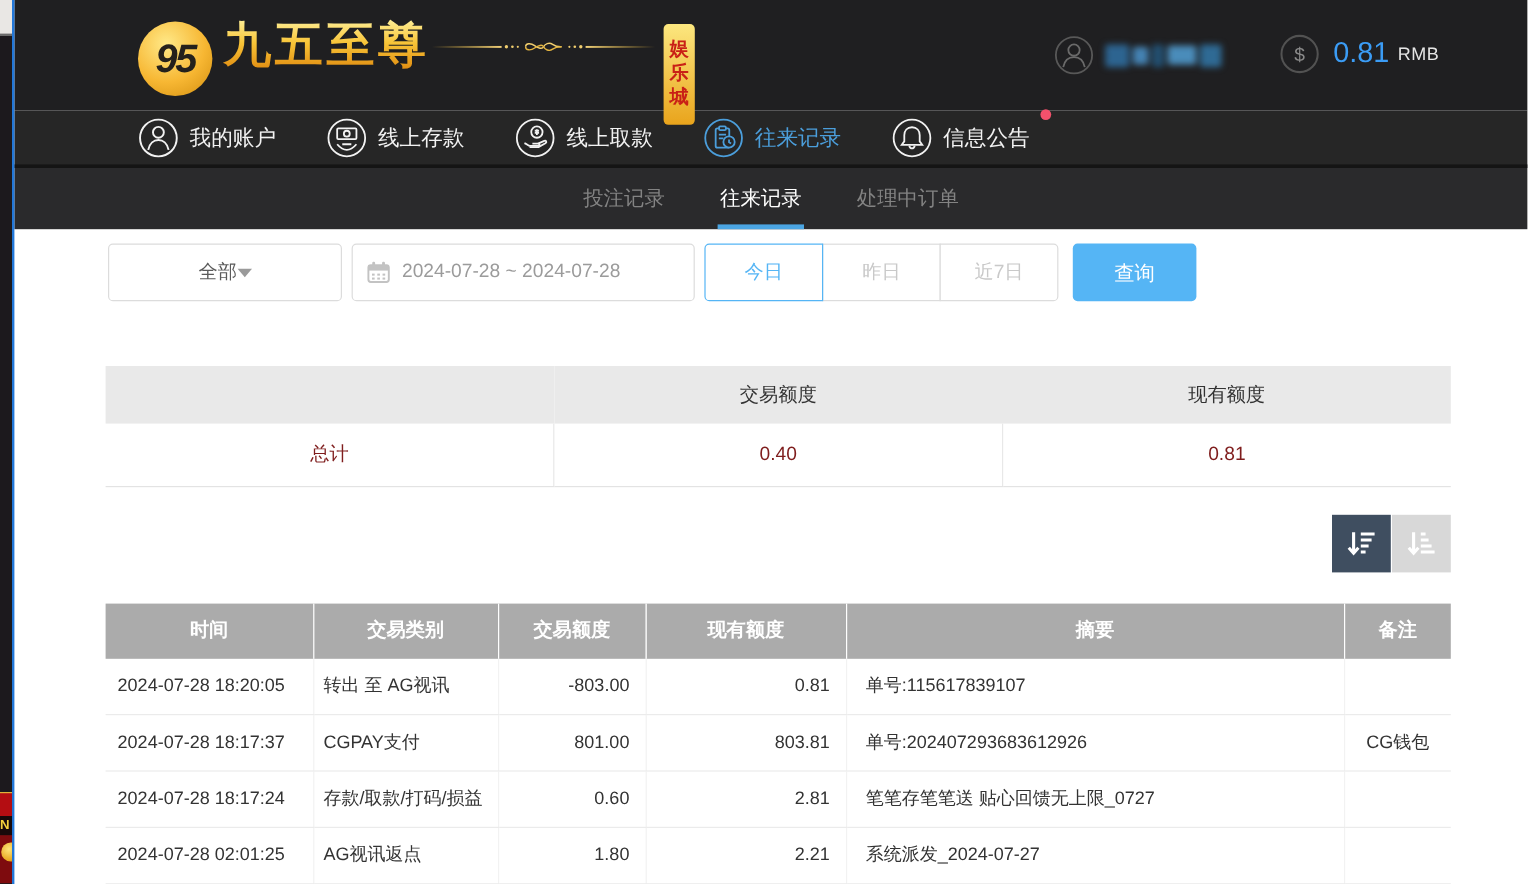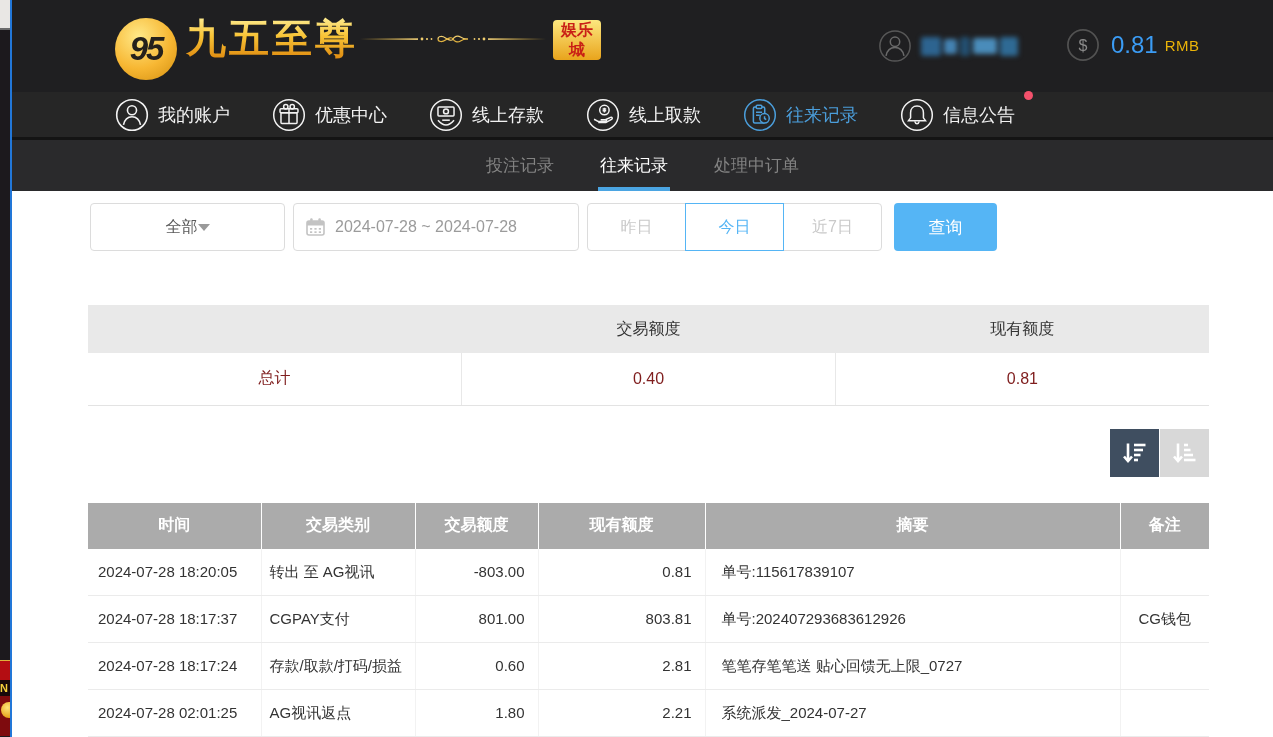--- a/index.html
+++ b/index.html
@@ -25,29 +25,29 @@
   .logo { position:absolute; left:103px; top:16px; display:flex; align-items:flex-start; cursor:pointer; }
   .logo-circle { width:62px; height:62px; border-radius:50%; margin-top:2px;
      background:radial-gradient(circle at 38% 30%, #ffe988, #f7b733 55%, #d28d0e);
      display:flex; align-items:center; justify-content:center;
      font-size:33px; font-weight:800; font-style:italic; color:#25211c; letter-spacing:-2px; }
   .logo-block { margin-left:9px; display:flex; flex-direction:row; align-items:center; }
   .logo-title { font-size:40px; font-weight:800; letter-spacing:3px; line-height:1.1;
      background:linear-gradient(180deg,#fdea8d 5%,#f8c437 45%,#e08d12 95%);
      -webkit-background-clip:text; background-clip:text; color:transparent; -webkit-text-fill-color:transparent; }
   .logo-flourish { margin-top:2px; }
-  .logo-badge { margin-left:5px; margin-top:4px; width:48px; padding:0 4px;
+  .logo-badge { margin-left:5px; margin-top:4px; width:26px; padding:12px 4px;
      background:linear-gradient(180deg,#fce77f,#e9a41c); border-radius:4px;
      color:#c92016; font-weight:800; font-size:16px; line-height:1.25; text-align:center; word-break:break-all; }
   .user-chip { position:absolute; left:866px; top:29px; display:flex; align-items:center; gap:9px; cursor:pointer; }
   .blur-name { display:flex; align-items:center; gap:3px; filter:blur(2.6px); }
   .blur-name i { display:block; height:19px; border-radius:2px; }
   .balance-chip { position:absolute; left:1054px; top:28px; display:flex; align-items:center; cursor:pointer; }
   .balance-amount { color:#3b9cf5; font-size:24px; margin-left:11px; }
-  .balance-cur { color:#eab308; font-size:15px; margin-left:7px; letter-spacing:.5px; }
+  .balance-cur { color:#e5e5e5; font-size:15px; margin-left:7px; letter-spacing:.5px; }
 
   
   .main-nav { height:48px; background:#262626; border-bottom:3px solid #141414;
      display:flex; align-items:center; padding-left:103px; gap:42px; }
   .nav-item { display:flex; align-items:center; gap:9px; color:#f2f2f2; font-size:18px; cursor:pointer; position:relative; white-space:nowrap; }
   .nav-item.active { color:#4b9edb; }
   .nav-item svg { display:block; }
   .nav-dot { position:absolute; top:-7px; right:-18px; width:9px; height:9px; border-radius:50%; background:#f4516c; }
 
   
@@ -179,31 +179,20 @@
         <svg width="34" height="34" viewBox="0 0 36 36" stroke="currentColor" fill="none" stroke-width="1.7">
           <circle cx="18" cy="18" r="16.2"></circle>
             <circle cx="18" cy="13" r="4.8"></circle>
           <path d="M9 28.5c1.2-5.8 5-8.7 9-8.7s7.8 2.9 9 8.7"></path>
         </svg>
         <span>我的账户</span>
       </div>
       <div class="nav-item">
         <svg width="34" height="34" viewBox="0 0 36 36" stroke="currentColor" fill="none" stroke-width="1.6">
           <circle cx="18" cy="18" r="16.2"></circle>
-            <rect x="9.5" y="15.5" width="17" height="11.5" rx="1"></rect>
-          <rect x="8.5" y="11.5" width="19" height="4" rx="1"></rect>
-          <line x1="18" y1="11.5" x2="18" y2="27"></line>
-          <circle cx="14.6" cy="9.3" r="2.3"></circle>
-            <circle cx="21.4" cy="9.3" r="2.3"></circle>
-        </svg>
-        <span>优惠中心</span>
-      </div>
-      <div class="nav-item">
-        <svg width="34" height="34" viewBox="0 0 36 36" stroke="currentColor" fill="none" stroke-width="1.6">
-          <circle cx="18" cy="18" r="16.2"></circle>
             <rect x="9.5" y="9.5" width="17" height="9.5" rx="1"></rect>
           <circle cx="18" cy="14.2" r="2.6"></circle>
           <path d="M9.5 23.5c3 3.5 6 5 8.5 5s5.5-1.5 8.5-5"></path>
           <path d="M14 23.5h8"></path>
         </svg>
         <span>线上存款</span>
       </div>
       <div class="nav-item">
         <svg width="34" height="34" viewBox="0 0 36 36" stroke="currentColor" fill="none" stroke-width="1.6">
           <circle cx="18" cy="18" r="16.2"></circle>
@@ -268,22 +257,22 @@
                 <rect x="13.8" y="11" width="2.2" height="1.7"></rect>
               <rect x="5" y="14.3" width="2.2" height="1.7"></rect>
                 <rect x="9.4" y="14.3" width="2.2" height="1.7"></rect>
                 <rect x="13.8" y="14.3" width="2.2" height="1.7"></rect>
             </g>
           </svg>
           <span>2024-07-28 ~ 2024-07-28</span>
         </div>
 
         <div class="range-group">
+          <button class="range-btn active">今日</button>
           <button class="range-btn">昨日</button>
-          <button class="range-btn active">今日</button>
           <button class="range-btn">近7日</button>
         </div>
 
         <button class="query-btn">查询</button>
       </div>
 
       <table class="summary-table">
         <thead>
           <tr>
             <th></th>

